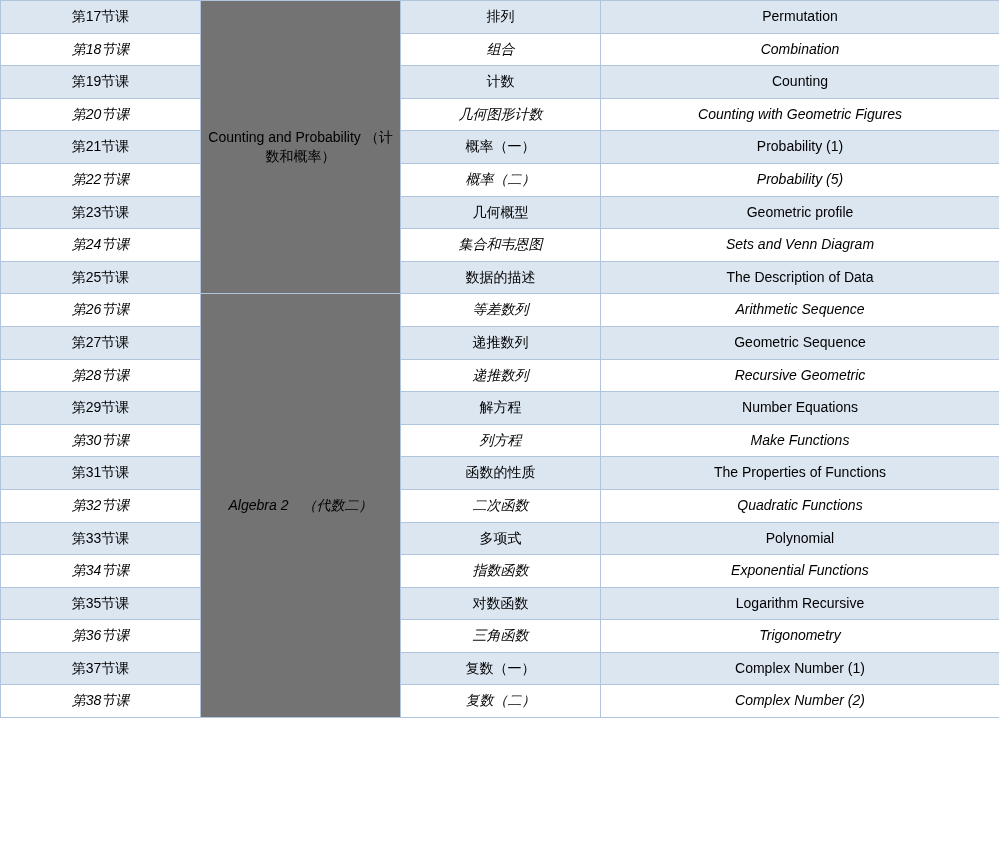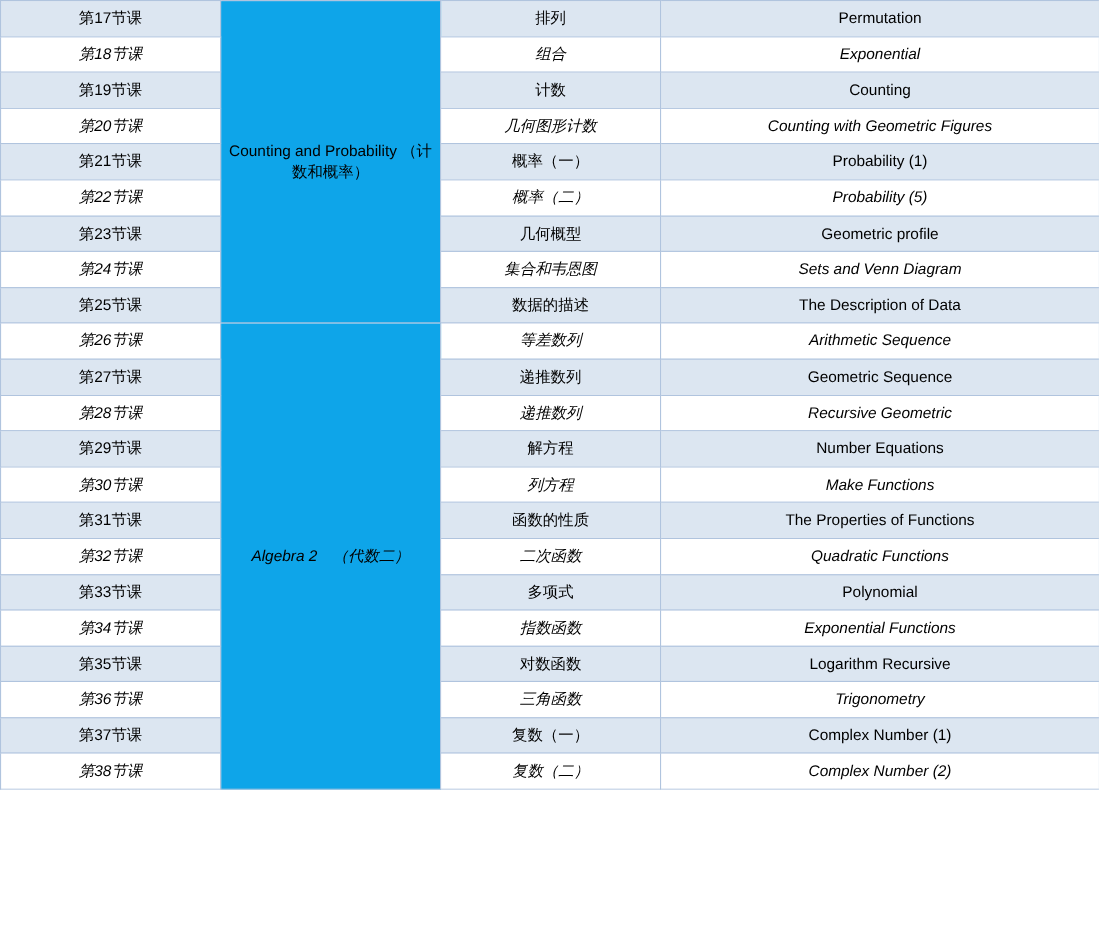--- a/index.html
+++ b/index.html
@@ -18,21 +18,21 @@
       text-align: center;
       vertical-align: middle;
       padding: 6px 4px;
       line-height: 1.4;
     }
 
     tr.row-light { background-color: #dce6f1; }
     tr.row-white { background-color: #ffffff; font-style: italic; }
 
     .category-cell {
-      background-color: #0ea5e9;
+      background-color: #737373;
       font-weight: normal;
     }
   </style>
 </head>
 <body>
 
 <table>
   <colgroup>
     <col style="width:200px">
     <col style="width:200px">
@@ -44,21 +44,21 @@
     <tr class="row-light">
       <td>第17节课</td>
       <td class="category-cell" rowspan="9">Counting and Probability （计数和概率）</td>
       <td>排列</td>
       <td>Permutation</td>
     </tr>
 
     <tr class="row-white">
       <td>第18节课</td>
       <td>组合</td>
-      <td>Exponential</td>
+      <td>Combination</td>
     </tr>
 
     <tr class="row-light">
       <td>第19节课</td>
       <td>计数</td>
       <td>Counting</td>
     </tr>
 
     <tr class="row-white">
       <td>第20节课</td>

